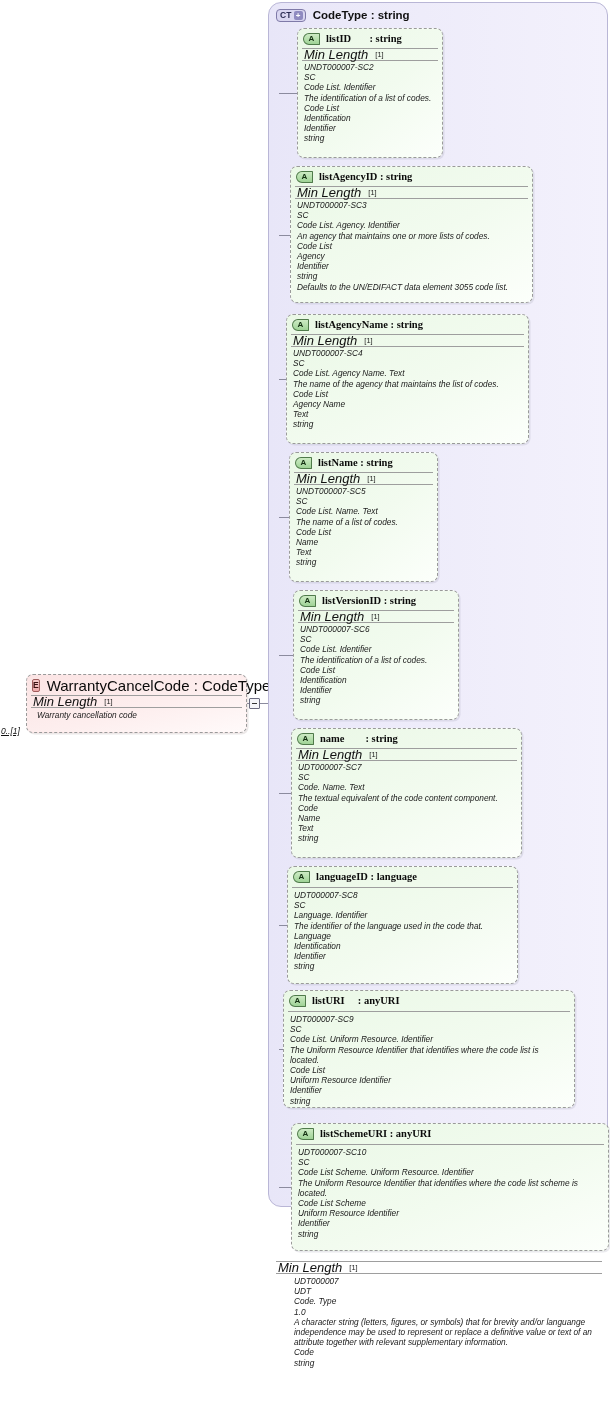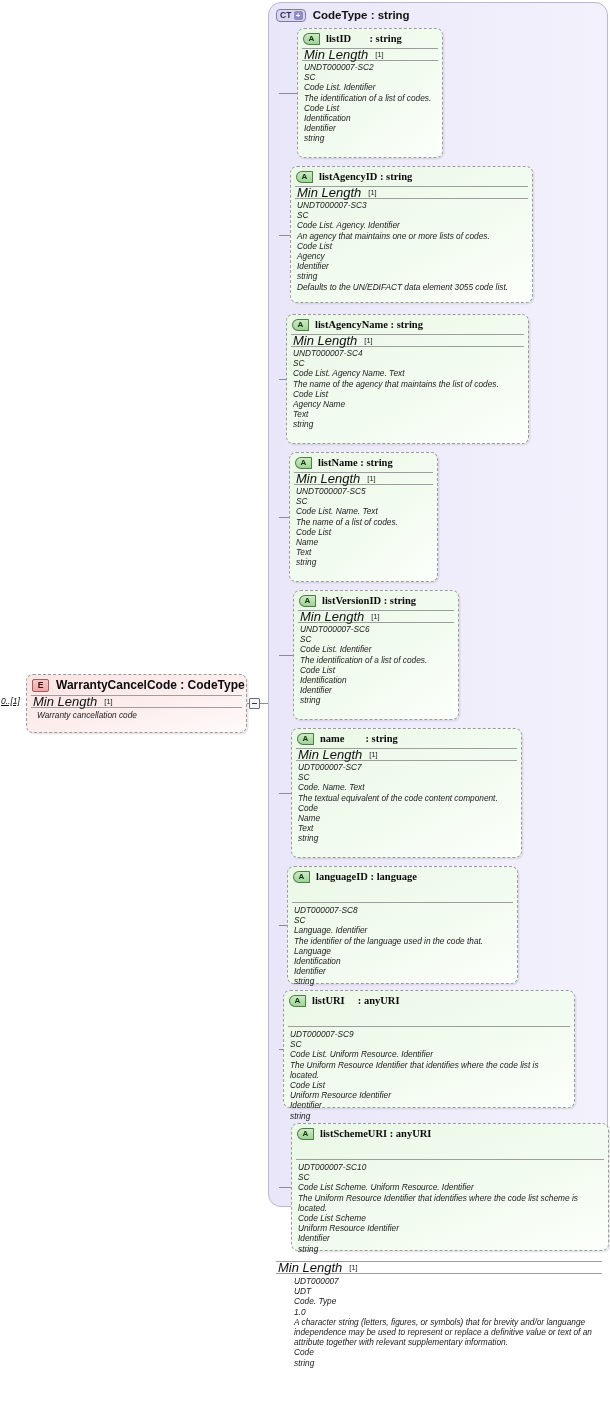--- a/index.html
+++ b/index.html
@@ -124,21 +124,21 @@
     font-size: 8.3px;
     font-style: italic;
     color: #1a1a1a;
     line-height: 10.2px;
     white-space: normal;
   }
 
   
   .attr-body.topline {
     border-top: 1px solid #9e9e9e;
-    margin: 16px 4px;
+    margin: 1px 4px;
     padding-left: 2px;
     padding-right: 1px;
     padding-top: 2px;
   }
 
   
   .ct-footer {
     position: absolute;
     left: 5px; top: 1258px;
     width: 330px;
@@ -171,22 +171,22 @@
     display: inline-flex; align-items: center; justify-content: center;
     width: 17px; height: 13px;
     border: 1px solid #a05c5c;
     border-radius: 2px;
     background: linear-gradient(to bottom, #f6c9c9, #eda9a9);
     font-size: 8.5px; font-weight: bold;
     color: #3a1010;
     line-height: 11px;
   }
   .el-name {
-    font-size: 12px;
-    font-weight: bold;
+    font-size: 15px;
+    font-weight: normal;
     color: #0b0b0b;
     white-space: nowrap;
     text-align: right;
   }
   .el-facet {
     margin: 0 4px;
     border-top: 1px solid #9e9e9e;
     border-bottom: 1px solid #9e9e9e;
     height: 13px;
     display: flex; align-items: center;
@@ -197,21 +197,21 @@
     padding: 2px 5px 0 10px;
   }
   .el-body div {
     font-size: 8.3px;
     font-style: italic;
     color: #1a1a1a;
     line-height: 10px;
   }
   .cardinality {
     position: absolute;
-    left: 1px; top: 696px;
+    left: 1px; top: 726px;
     font-size: 8.5px;
     font-style: italic;
     color: #111;
     text-decoration: underline;
   }
 
   
   .conn {
     position: absolute;
     background: #8b8b9e;

